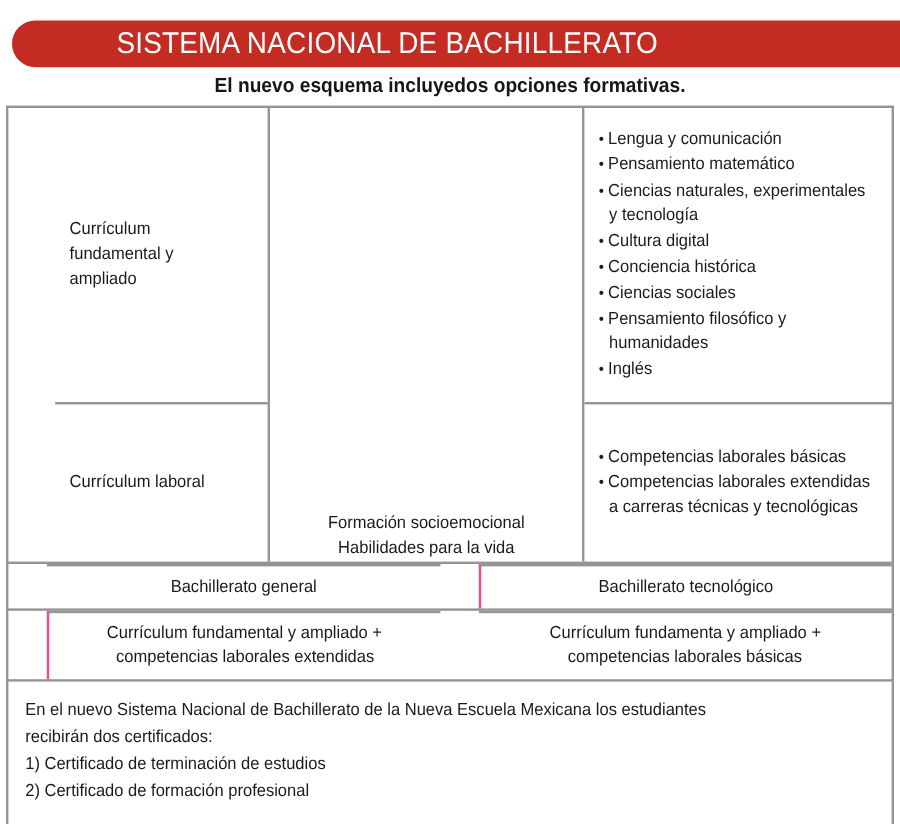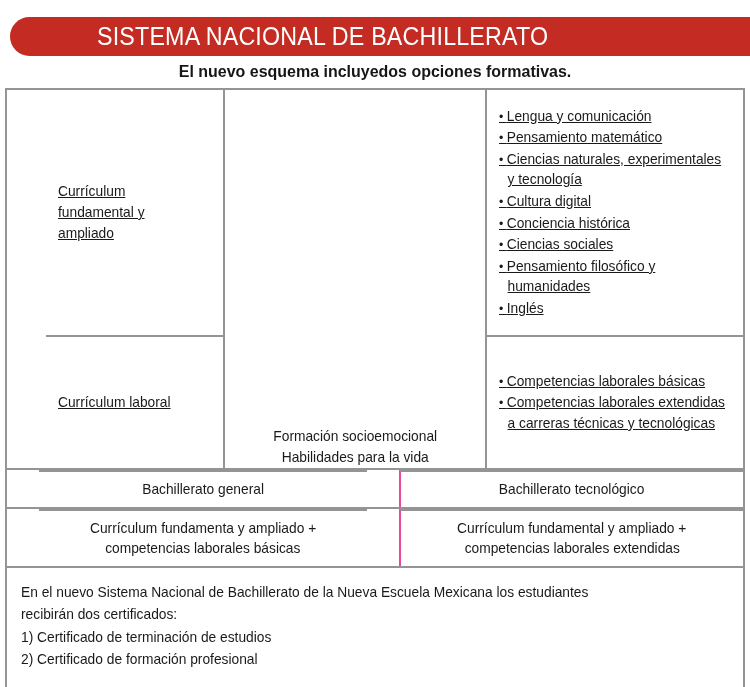--- a/index.html
+++ b/index.html
@@ -89,21 +89,20 @@
     display: grid;
     grid-template-rows: 245px 133px;
   }
 
   .cell {
     box-sizing: border-box;
     padding: 10px 12px;
     display: flex;
     flex-direction: column;
     justify-content: center;
-    text-decoration: underline;
   }
   .cell.divider-top {
     border-top: 2px solid #949494;
   }
 
   .cell-text {
     font-size: 14.5px;
     line-height: 1.45;
     transform: scaleX(0.95);
     transform-origin: left center;
@@ -231,27 +230,27 @@
     <div class="grid-bach bach-row2">
       <div class="bach-cell">
         <span>Bachillerato general</span>
       </div>
       <div class="bach-cell rightcol">
         <span>Bachillerato tecnológico</span>
       </div>
     </div>
 
     <div class="grid-bach bach-row2">
+      <div class="bach-cell rightcol">
+        <span>Currículum fundamental y ampliado +</span>
+        <span>competencias laborales extendidas</span>
+      </div>
       <div class="bach-cell">
         <span>Currículum fundamenta y ampliado +</span>
         <span>competencias laborales básicas</span>
-      </div>
-      <div class="bach-cell rightcol">
-        <span>Currículum fundamental y ampliado +</span>
-        <span>competencias laborales extendidas</span>
       </div>
     </div>
 
     <div class="note-box">
       <div class="note-line">En el nuevo Sistema Nacional de Bachillerato de la Nueva Escuela Mexicana los estudiantes</div>
       <div class="note-line">recibirán dos certificados:</div>
       <div class="note-line">1) Certificado de terminación de estudios</div>
       <div class="note-line">2) Certificado de formación profesional</div>
     </div>
 

